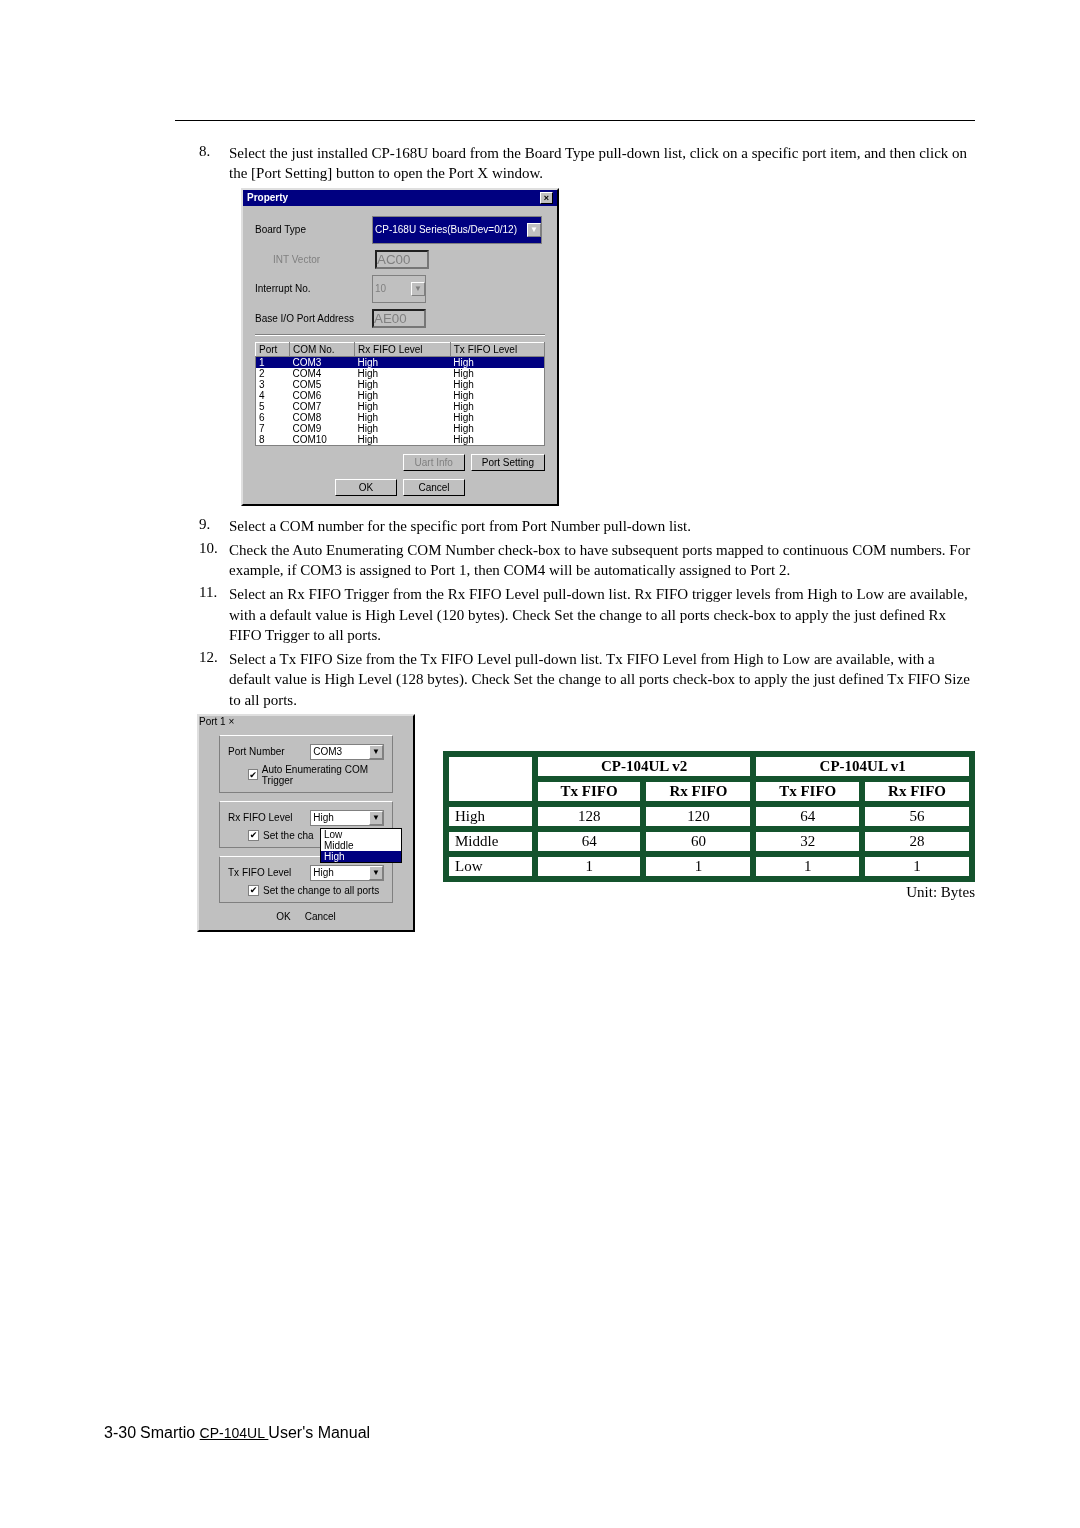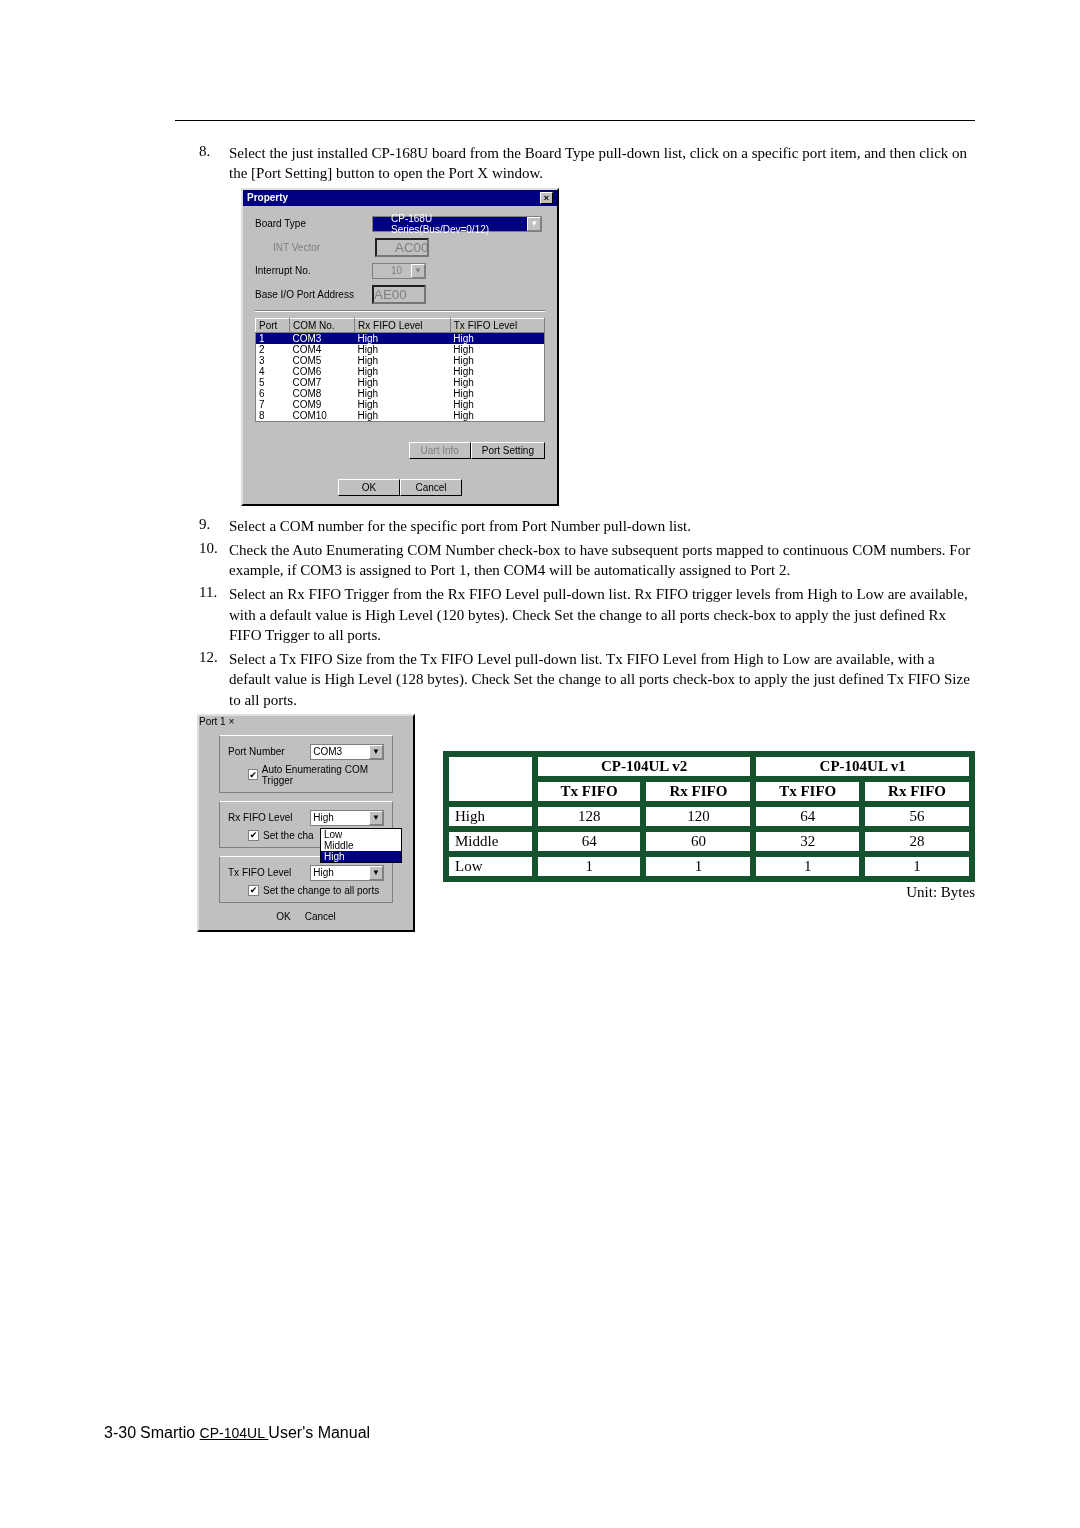--- a/index.html
+++ b/index.html
@@ -77,22 +77,22 @@
     align-items: center;
     margin-bottom: 6px;
   }
   .dlg .label {
     width: 117px;
     font-size: 10px;
   }
   .dlg .label.gray { color: #808080; }
   .dlg input[type="text"], .dlg .combo {
     font-size: 10px;
-    height: 16px;
-    padding: 0 18px;
+    height: 28px;
+    padding: 0 2px;
     background: #fff;
     border: 1px solid #808080;
   }
   .dlg .combo.highlight {
     background: #000080;
     color: #fff;
   }
   .dlg .combo.disabled, .dlg input.disabled {
     background: #c0c0c0;
     color: #808080;
@@ -139,21 +139,22 @@
     padding: 0 3px;
     white-space: nowrap;
   }
   .dlg table.port-tbl tr.sel td {
     background: #000080;
     color: #fff;
   }
   .dlg .btnrow {
     display: flex;
     justify-content: flex-end;
-    margin-top: 20px;
+    gap: 6px;
+    margin-top: 8px;
   }
   .dlg .btn {
     background: #c0c0c0;
     border: 1px solid #000;
     border-top-color:#fff;
     border-left-color:#fff;
     font-size: 10px;
     padding: 2px 10px;
     min-width: 62px;
     text-align: center;
@@ -265,21 +266,21 @@
       <div class="body">
         <div class="row">
           <div class="label">Board Type</div>
           <div class="combo highlight" style="width:170px">
             <span>CP-168U Series(Bus/Dev=0/12)</span>
             <span class="arrow">▼</span>
           </div>
         </div>
         <div class="row" style="padding-left:18px">
           <div class="label gray" style="width:102px">INT Vector</div>
-          <input class="disabled" style="width: 54px; padding-left: 18px;" value="AC00">
+          <input class="disabled" style="width: 54px;" value="AC00">
         </div>
         <div class="row">
           <div class="label">Interrupt No.</div>
           <div class="combo disabled" style="width:54px">
             <span>10</span>
             <span class="arrow disabled">▼</span>
           </div>
         </div>
         <div class="row">
           <div class="label">Base I/O Port Address</div>

